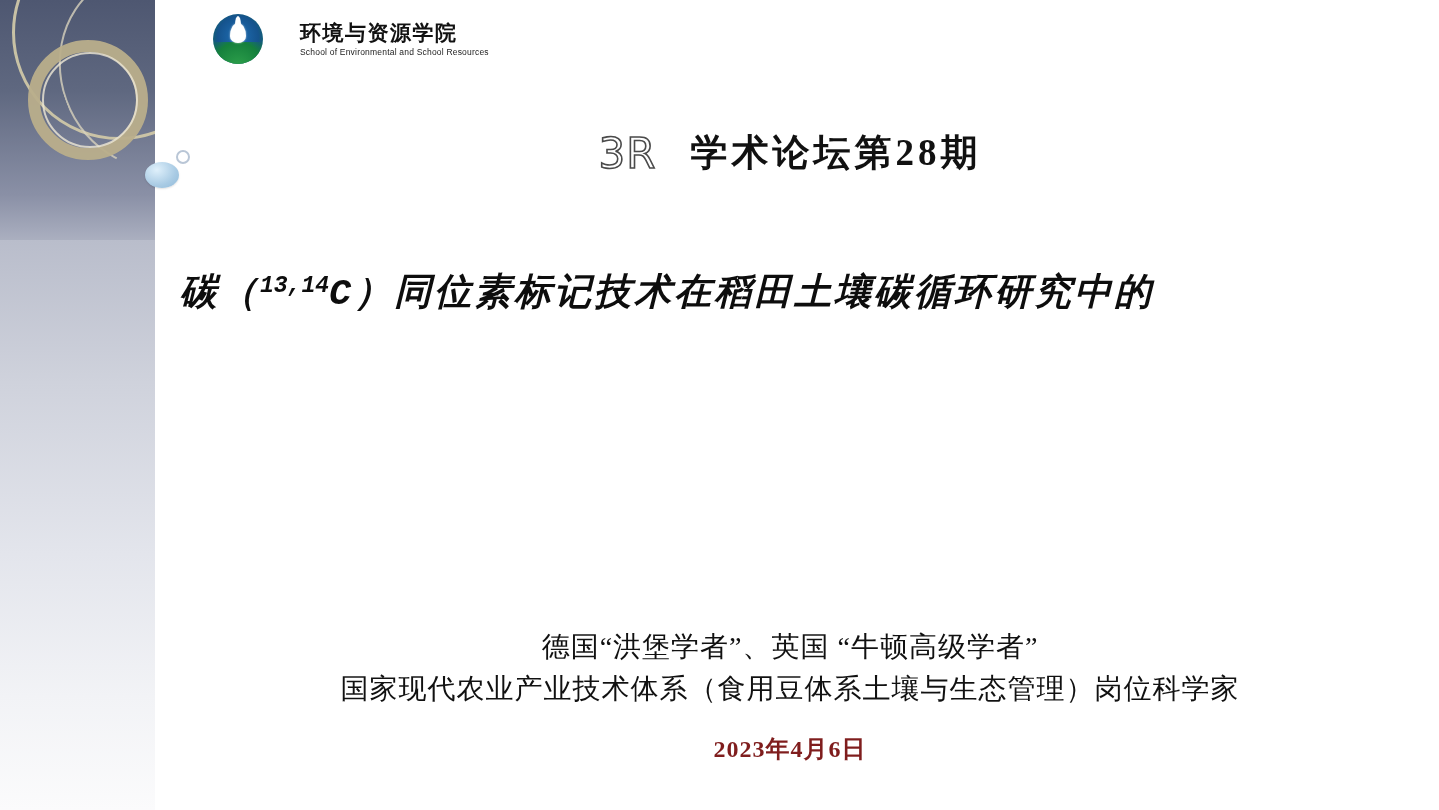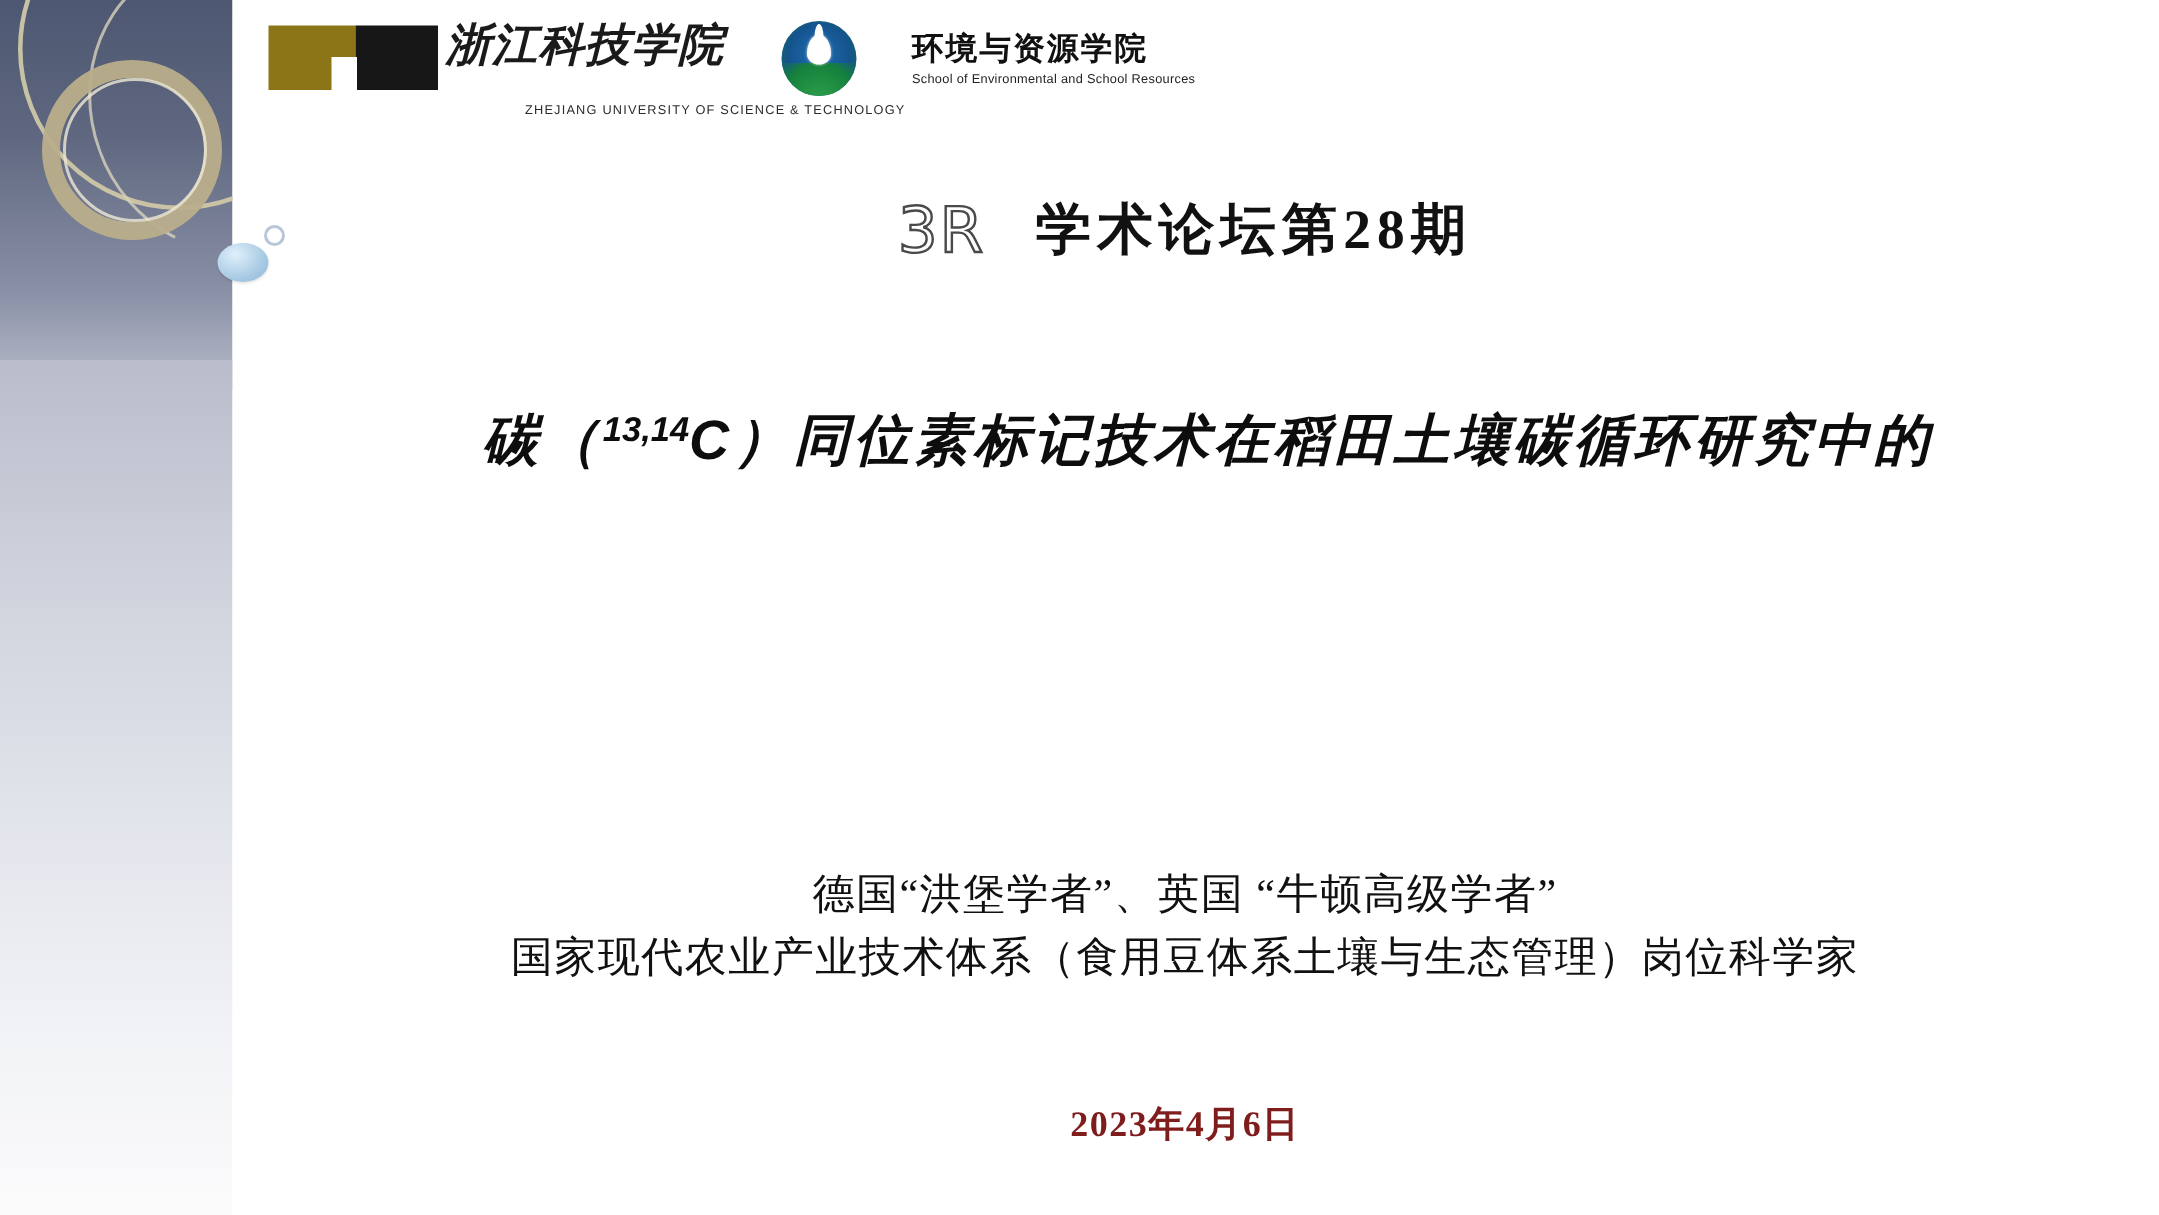--- a/index.html
+++ b/index.html
@@ -278,25 +278,25 @@
     font-weight: bold;
     font-size: 37px;
     color: #111111;
     letter-spacing: 4px;
     margin-left: 30px;
     vertical-align: middle;
   }
 
   .main-title {
     position: absolute;
-    left: 198px;
+    left: 180px;
     top: 258px;
     width: 1215px;
-    text-align: center;
-    font-family: Liberation Sans, sans-serif;
+    text-align: left;
+    font-family: Liberation Mono, monospace;
     font-weight: bold;
     font-style: italic;
     font-size: 37px;
     line-height: 56px;
     letter-spacing: 3px;
     color: #0d0d0d;
   }
   .main-title .sup {
     font-size: 23px;
     vertical-align: 12px;
@@ -315,21 +315,21 @@
     font-family: "Liberation Serif", serif;
     font-weight: bold;
     font-size: 34px;
     letter-spacing: 4px;
     color: #111111;
   }
 
   .affil {
     position: absolute;
     left: 175px;
-    top: 576px;
+    top: 626px;
     width: 1230px;
     text-align: center;
     font-family: "Liberation Serif", serif;
     font-size: 28px;
     line-height: 42px;
     letter-spacing: 1px;
     color: #111111;
   }
 
   .date {
@@ -356,29 +356,20 @@
     <div class="ring ring-big"></div>
     <div class="ring ring-arc"></div>
     <div class="ring ring-mid"></div>
     <div class="ring ring-thin"></div>
   </div>
   <div class="dot-ring"></div>
   <div class="blob"></div>
 
   <div class="logos">
 
-    <div class="logo-zust">
-      <div class="zust-mark">
-        <div class="zust-sq-gold"></div>
-        <div class="zust-sq-black"></div>
-        <div class="zust-notch"></div>
-      </div>
-      <div class="zust-cn">浙江科技学院</div>
-      <div class="zust-en">ZHEJIANG UNIVERSITY OF SCIENCE &amp; TECHNOLOGY</div>
-    </div>
 
     <div class="logo-senr">
       <div class="senr-badge">
         <div class="senr-drop"></div>
       </div>
       <div class="senr-text">
         <div class="senr-cn">环境与资源学院</div>
         <div class="senr-en">School of Environmental and School Resources</div>
       </div>
     </div>

